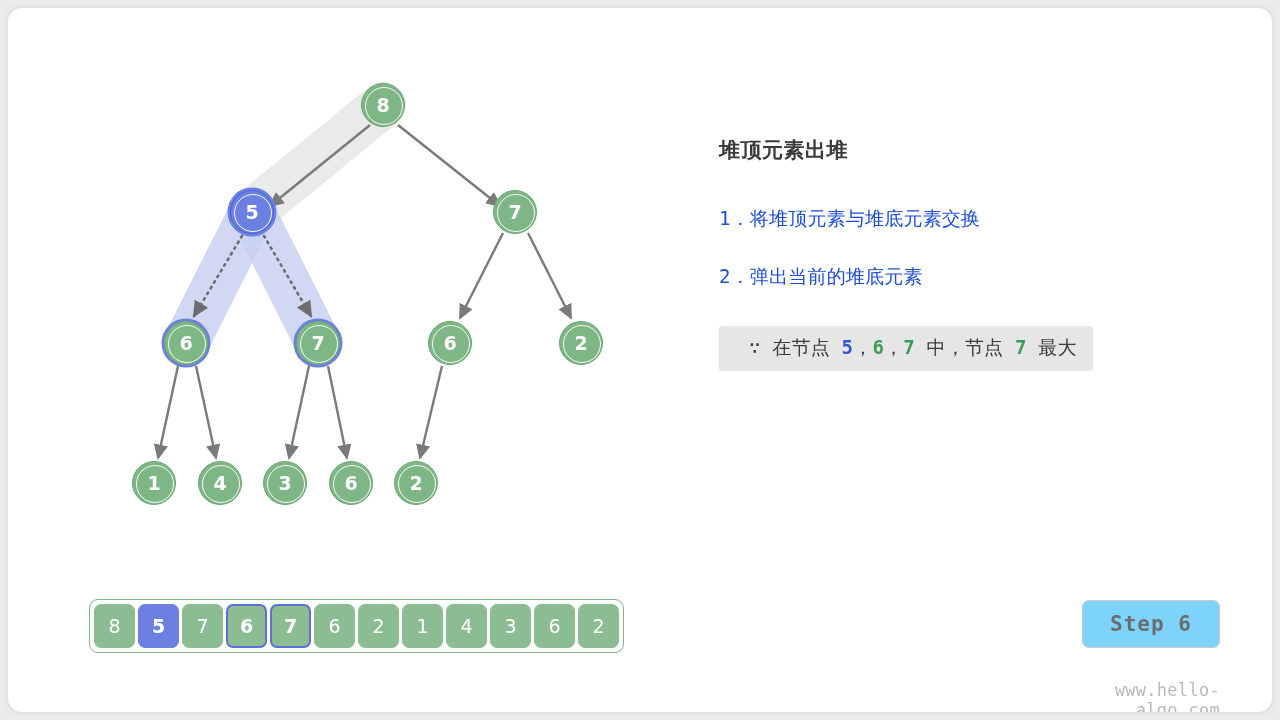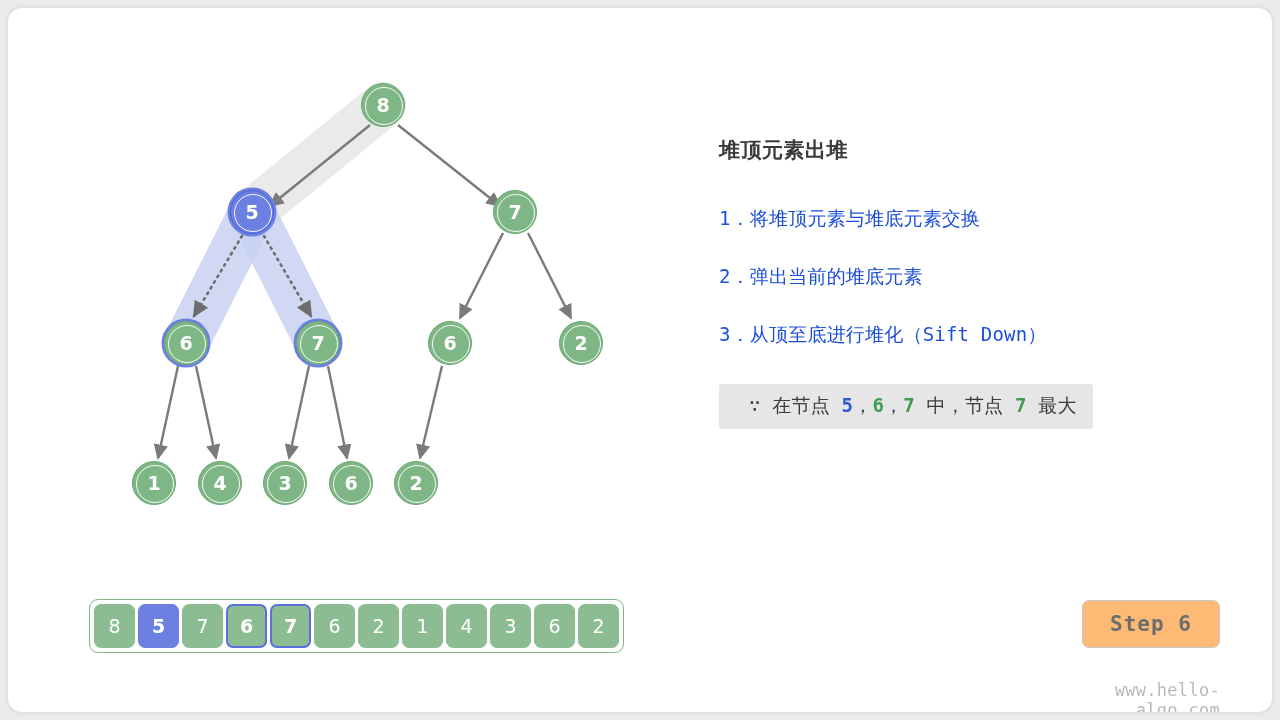--- a/index.html
+++ b/index.html
@@ -75,21 +75,21 @@
     font-family:"DejaVu Sans","Liberation Sans",sans-serif;
   }
   .cell.green{background:#8cbd92;border:1.6px solid #8cbd92;}
   .cell.blue{background:#6b80e0;border:1.6px solid #6b80e0;font-weight:700;}
   .cell.mark{border:2px solid #5b70dd;font-weight:700;}
 
   
   #step-badge{
     position:absolute;left:1074px;top:592px;
     width:138px;height:48px;box-sizing:border-box;
-    border:1.4px solid #c9c9c9;border-radius:7px;background:#fdba74;
+    border:1.4px solid #c9c9c9;border-radius:7px;background:#7dd3fc;
     display:flex;align-items:center;justify-content:center;
     font-family:"DejaVu Sans Mono","Liberation Mono",monospace;
     font-size:21px;font-weight:700;color:#6d6d6d;letter-spacing:1px;
   }
   #site-url{
     position:absolute;left:1060px;top:672px;width:152px;text-align:right;
     font-family:"DejaVu Sans Mono","Liberation Mono",monospace;
     font-size:17px;color:#b9b9b9;letter-spacing:0.3px;
   }
 </style>
@@ -181,21 +181,20 @@
         <div class="node green" style="left: 386px; top: 453px;">
           <div class="inner-ring"></div>
           <span>2</span>
         </div>
       </div>
 
     <div id="panel">
       <div class="title">堆顶元素出堆</div>
       <div class="step">1．将堆顶元素与堆底元素交换</div>
       <div class="step">2．弹出当前的堆底元素</div>
-      <div class="step">3．从顶至底进行堆化（Sift Down）</div>
       <div class="note">
         <span>∵</span>
         <span>在节点 </span><span class="hl-blue">5</span><span>，</span><span class="hl-green">6</span><span>，</span><span class="hl-green">7</span><span> 中，节点 </span><span class="hl-green">7</span><span> 最大</span>
       </div>
     </div>
 
     <div id="array">
         <div class="cell green">
           <span>8</span>
         </div>

